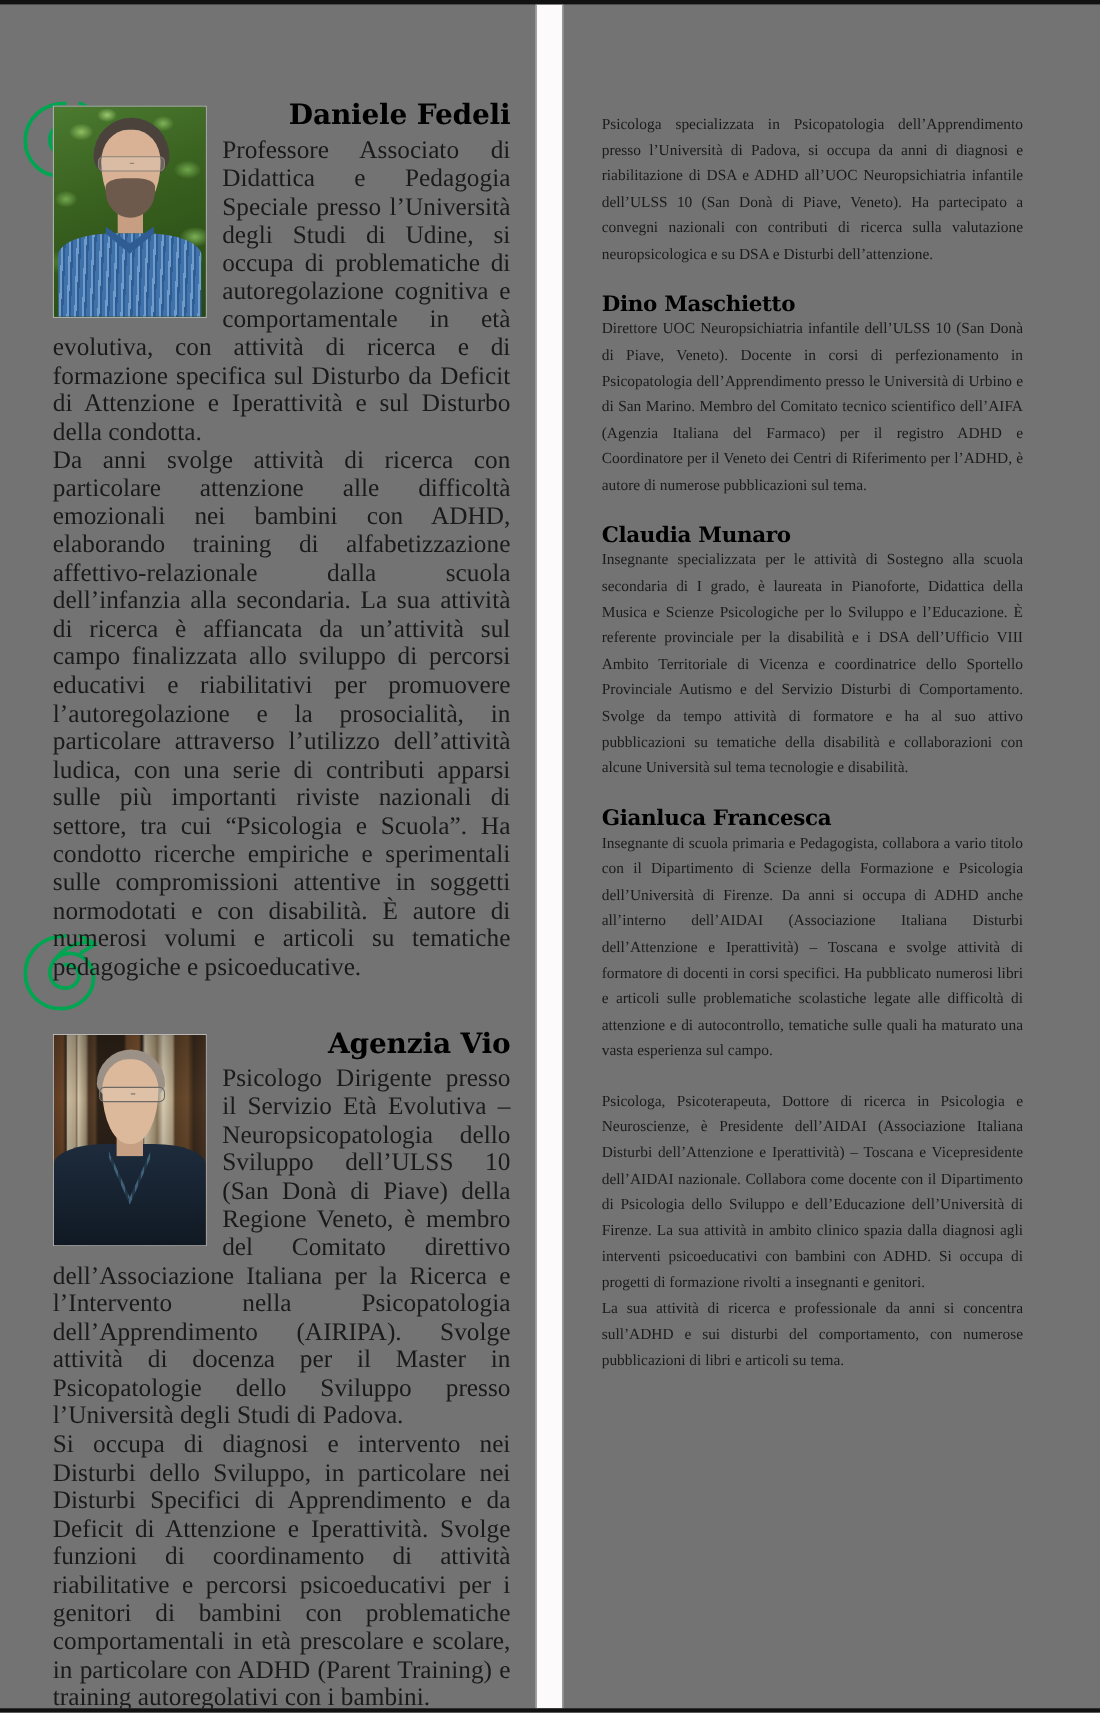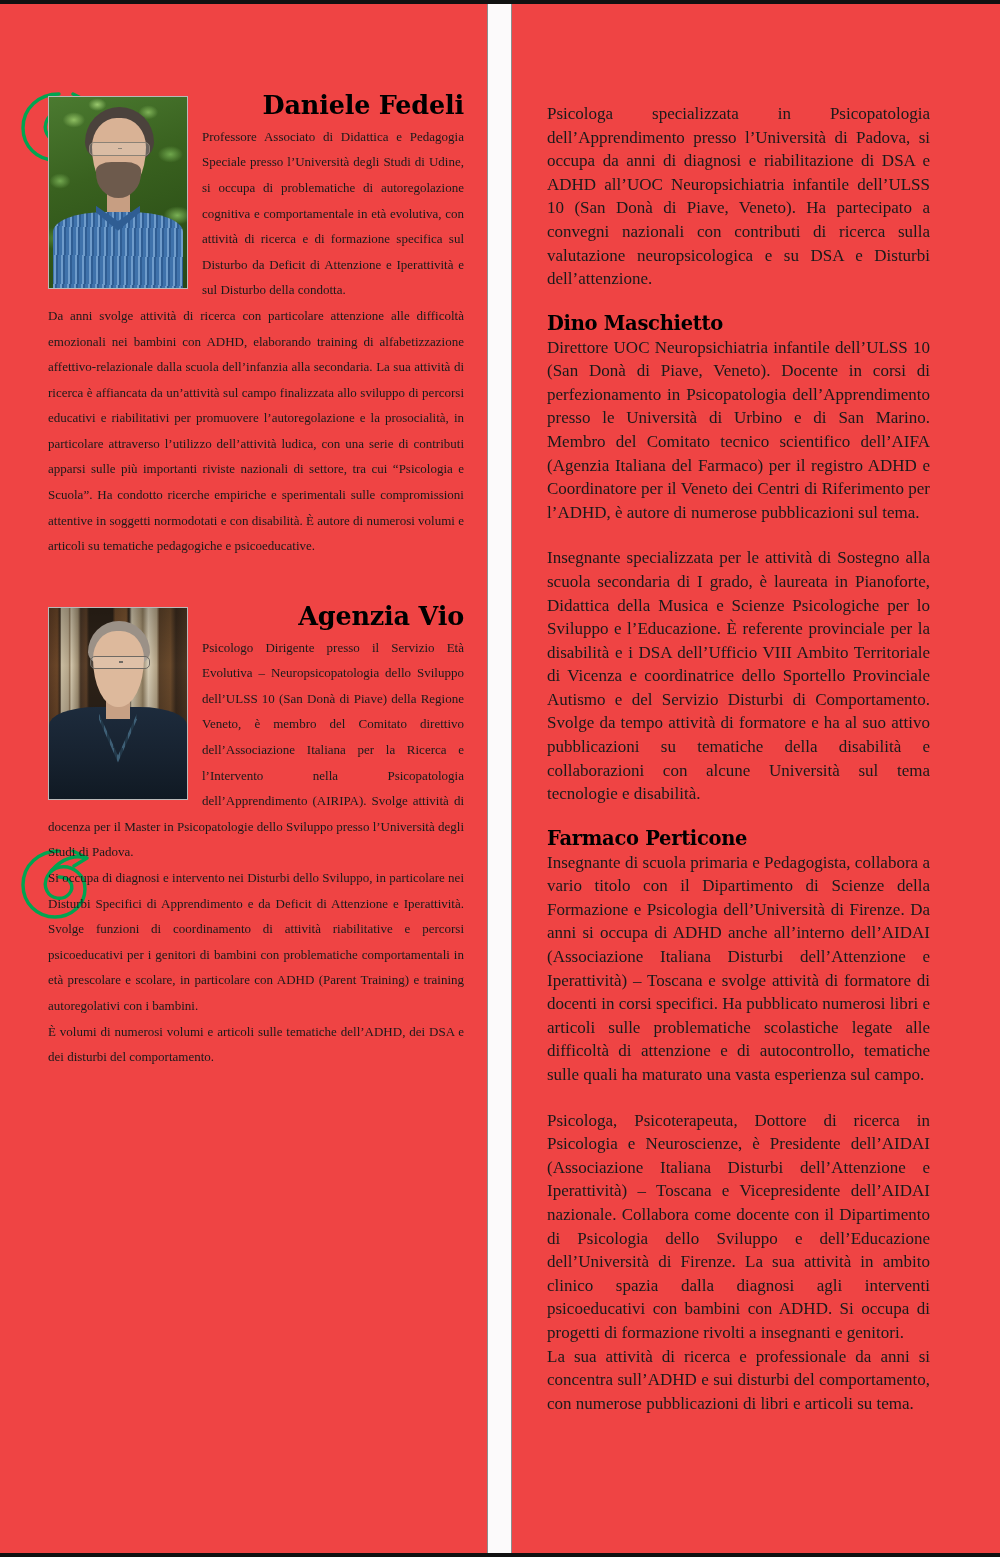--- a/index.html
+++ b/index.html
@@ -4,21 +4,21 @@
 <style>
   html, body {
     margin: 0;
     padding: 0;
     background: #ffffff;
   }
   .page {
     position: relative;
     width: 1000px;
     height: 1557px;
-    background: #ef4444;
+    background: #737373;
     overflow: hidden;
     box-sizing: border-box;
     border-top: 4px solid #111111;
     border-bottom: 4px solid #111111;
     font-family: "Liberation Serif", "DejaVu Serif", serif;
   }
 
   
   .gutter-band {
     position: absolute;
@@ -58,42 +58,42 @@
     font-weight: bold;
     font-size: 25.5px;
     line-height: 1.05;
     color: #000000;
     text-align: right;
     margin: 0 0 5px 0;
     letter-spacing: -0.2px;
   }
   .col-left p {
     font-family: "Liberation Serif", "DejaVu Serif", serif;
-    font-size: 13px;
+    font-size: 23px;
     line-height: 25.6px;
     color: #1a1a1a;
     margin: 0;
     text-align: justify;
     text-justify: inter-word;
     hyphens: manual;
   }
 
   
   .col-right .bio-name {
     font-family: "DejaVu Serif", "Liberation Serif", serif;
     font-weight: bold;
     font-size: 19.5px;
     line-height: 1.12;
     color: #000000;
     margin: 0 0 1px 0;
     letter-spacing: -0.3px;
   }
   .col-right p {
     font-family: "Liberation Serif", "DejaVu Serif", serif;
-    font-size: 17px;
+    font-size: 14px;
     line-height: 23.6px;
     color: #1a1a1a;
     margin: 0;
     text-align: justify;
     text-justify: inter-word;
   }
   .col-right .bio-block { margin-bottom: 22px; }
   .col-right .bio-block:last-child { margin-bottom: 0; }
 
   
@@ -332,25 +332,26 @@
     <section class="bio-block">
       <p>Psicologa specializzata in Psicopatologia dell’Apprendimento presso l’Università di Padova, si occupa da anni di diagnosi e riabilitazione di DSA e ADHD all’UOC Neuropsichiatria infantile dell’ULSS 10 (San Donà di Piave, Veneto). Ha partecipato a convegni nazionali con contributi di ricerca sulla valutazione neuropsicologica e su DSA e Disturbi dell’attenzione.</p>
     </section>
 
     <section class="bio-block">
       <h2 class="bio-name">Dino Maschietto</h2>
       <p>Direttore UOC Neuropsichiatria infantile dell’ULSS 10 (San Donà di Piave, Veneto). Docente in corsi di perfezionamento in Psicopatologia dell’Apprendimento presso le Università di Urbino e di San Marino. Membro del Comitato tecnico scientifico dell’AIFA (Agenzia Italiana del Farmaco) per il registro ADHD e Coordinatore per il Veneto dei Centri di Riferimento per l’ADHD, è autore di numerose pubblicazioni sul tema.</p>
     </section>
 
     <section class="bio-block">
+      <h2 class="bio-name">Claudia Munaro</h2>
       <p>Insegnante specializzata per le attività di Sostegno alla scuola secondaria di I grado, è laureata in Pianoforte, Didattica della Musica e Scienze Psicologiche per lo Sviluppo e l’Educazione. È referente provinciale per la disabilità e i DSA dell’Ufficio VIII Ambito Territoriale di Vicenza e coordinatrice dello Sportello Provinciale Autismo e del Servizio Disturbi di Comportamento. Svolge da tempo attività di formatore e ha al suo attivo pubblicazioni su tematiche della disabilità e collaborazioni con alcune Università sul tema tecnologie e disabilità.</p>
     </section>
 
     <section class="bio-block">
-      <h2 class="bio-name">Farmaco Perticone</h2>
+      <h2 class="bio-name">Gianluca Francesca</h2>
       <p>Insegnante di scuola primaria e Pedagogista, collabora a vario titolo con il Dipartimento di Scienze della Formazione e Psicologia dell’Università di Firenze. Da anni si occupa di ADHD anche all’interno dell’AIDAI (Associazione Italiana Disturbi dell’Attenzione e Iperattività) – Toscana e svolge attività di formatore di docenti in corsi specifici. Ha pubblicato numerosi libri e articoli sulle problematiche scolastiche legate alle difficoltà di attenzione e di autocontrollo, tematiche sulle quali ha maturato una vasta esperienza sul campo.</p>
     </section>
 
     <section class="bio-block">
       <p>Psicologa, Psicoterapeuta, Dottore di ricerca in Psicologia e Neuroscienze, è Presidente dell’AIDAI (Associazione Italiana Disturbi dell’Attenzione e Iperattività) – Toscana e Vicepresidente dell’AIDAI nazionale. Collabora come docente con il Dipartimento di Psicologia dello Sviluppo e dell’Educazione dell’Università di Firenze. La sua attività in ambito clinico spazia dalla diagnosi agli interventi psicoeducativi con bambini con ADHD. Si occupa di progetti di formazione rivolti a insegnanti e genitori.</p>
       <p>La sua attività di ricerca e professionale da anni si concentra sull’ADHD e sui disturbi del comportamento, con numerose pubblicazioni di libri e articoli su tema.</p>
     </section>
 
   </div>
 

